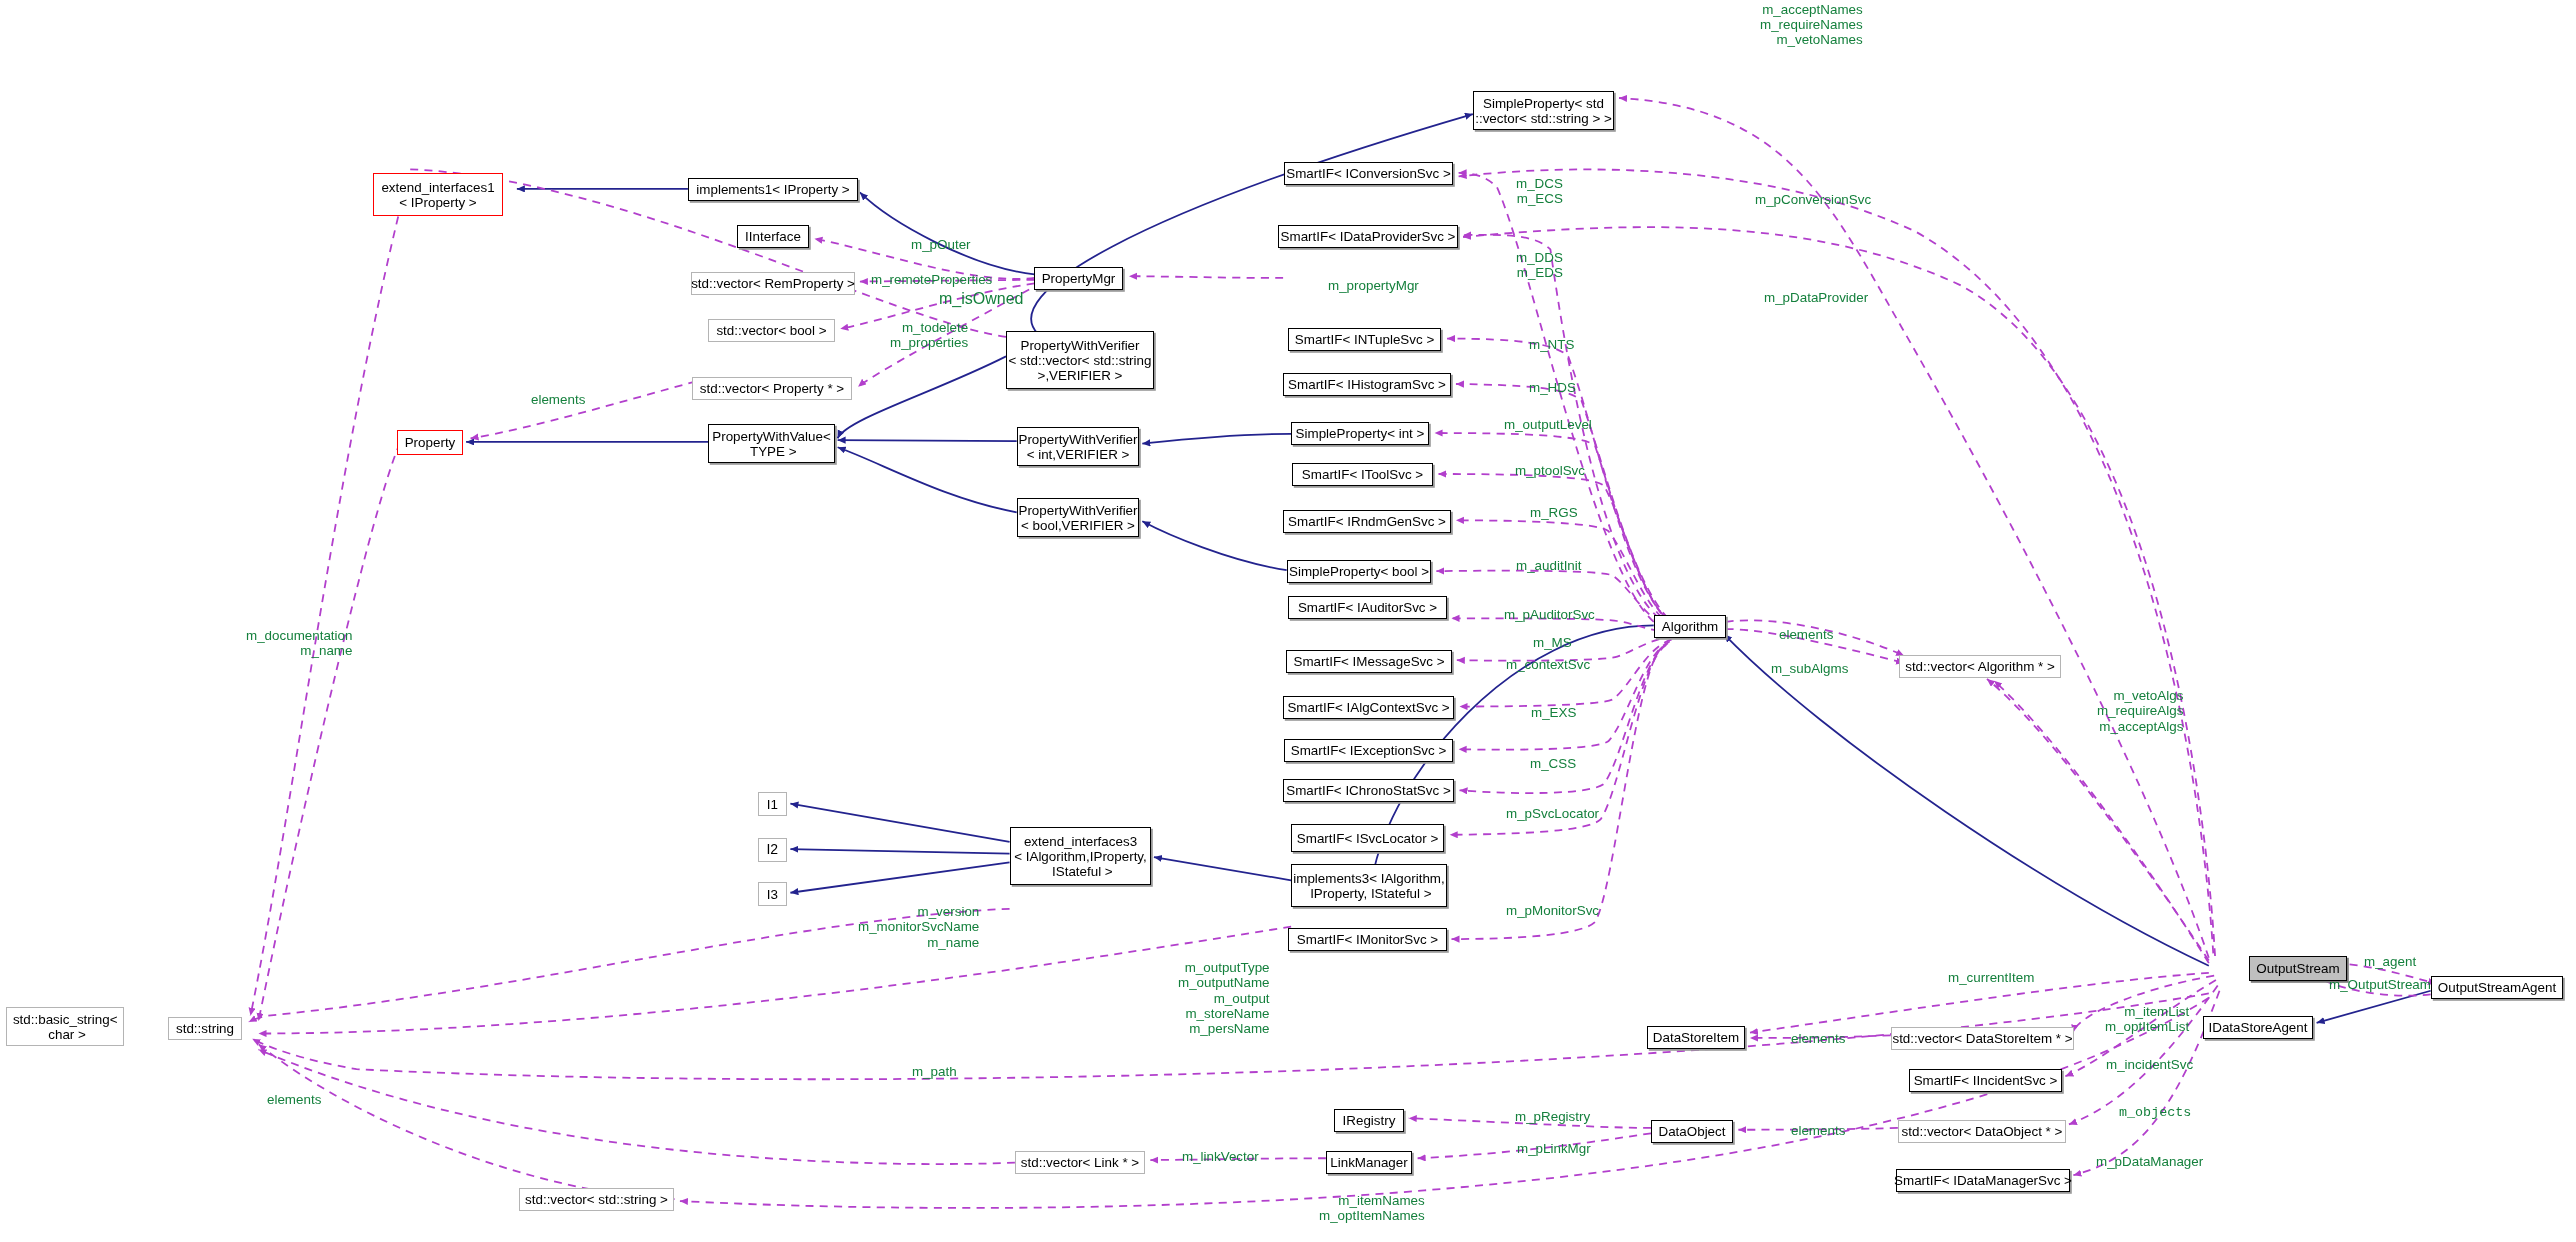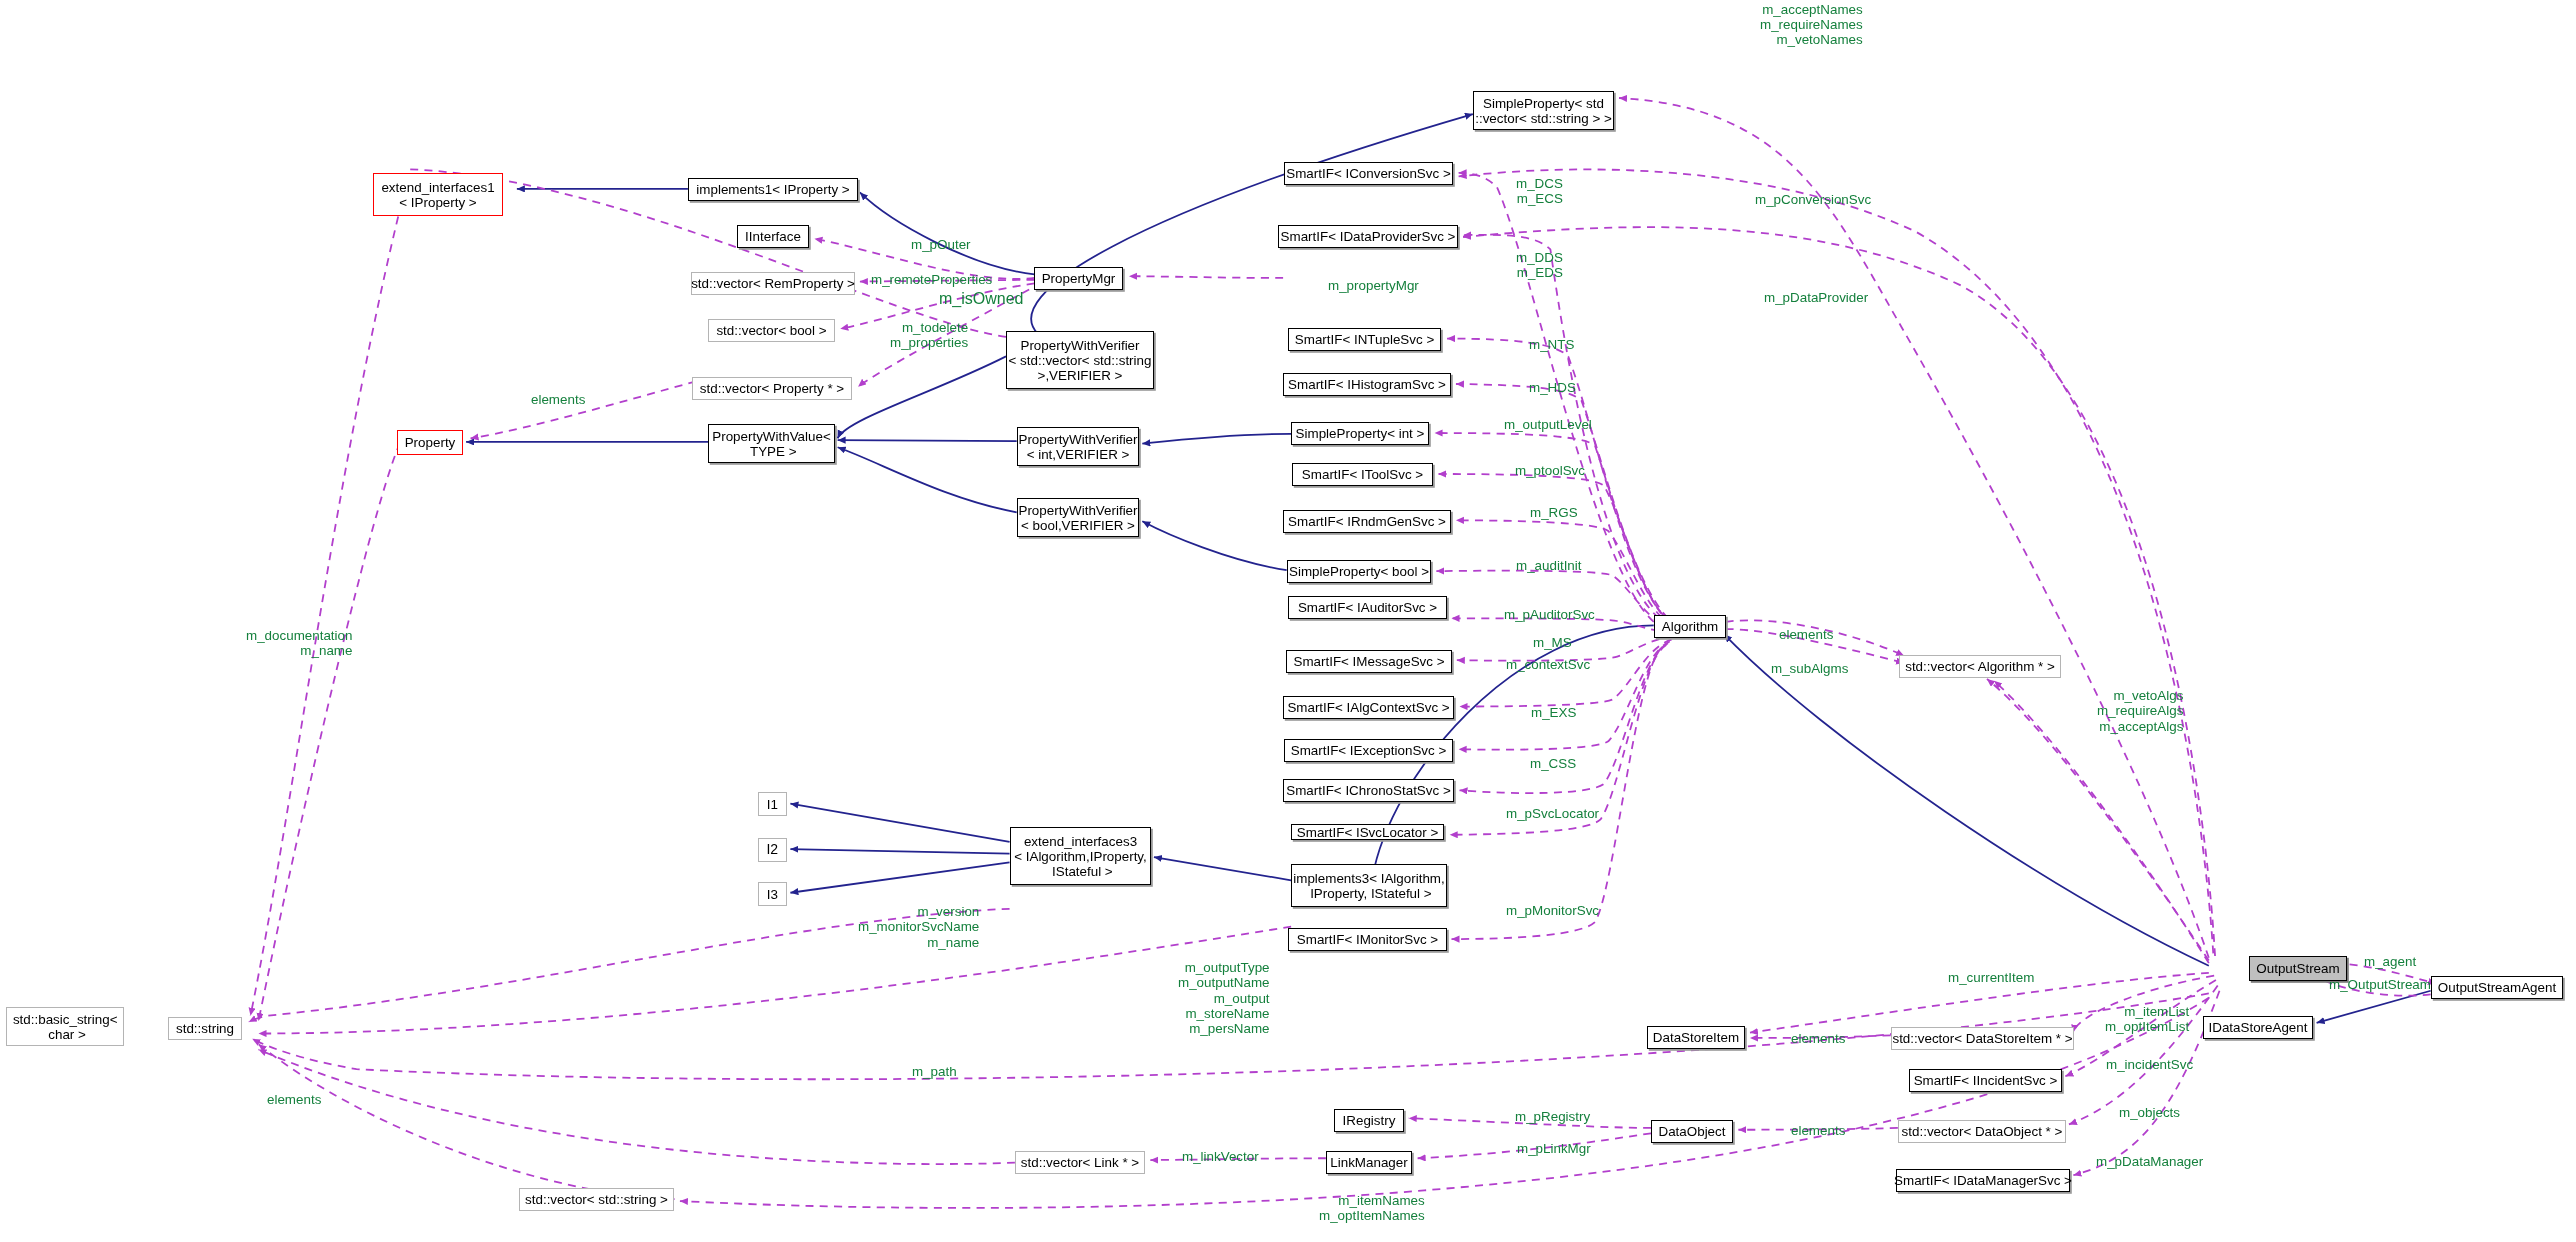--- a/index.html
+++ b/index.html
@@ -135,21 +135,21 @@
   <div class="node n-plain" style="left:1283px;top:373px;width:168px;height:23px;font-size:13.4px;">SmartIF&lt; IHistogramSvc &gt;</div>
   <div class="node n-plain" style="left:1291px;top:422px;width:138px;height:23px;font-size:13.4px;">SimpleProperty&lt; int &gt;</div>
   <div class="node n-plain" style="left:1292px;top:463px;width:141px;height:23px;font-size:13.4px;">SmartIF&lt; IToolSvc &gt;</div>
   <div class="node n-plain" style="left:1283px;top:510px;width:168px;height:23px;font-size:13.4px;">SmartIF&lt; IRndmGenSvc &gt;</div>
   <div class="node n-plain" style="left:1287px;top:560px;width:144px;height:23px;font-size:13.4px;">SimpleProperty&lt; bool &gt;</div>
   <div class="node n-plain" style="left:1288px;top:596px;width:159px;height:23px;font-size:13.4px;">SmartIF&lt; IAuditorSvc &gt;</div>
   <div class="node n-plain" style="left:1286px;top:650px;width:166px;height:23px;font-size:13.4px;">SmartIF&lt; IMessageSvc &gt;</div>
   <div class="node n-plain" style="left:1283px;top:696px;width:171px;height:23px;font-size:13.4px;">SmartIF&lt; IAlgContextSvc &gt;</div>
   <div class="node n-plain" style="left:1284px;top:739px;width:169px;height:23px;font-size:13.4px;">SmartIF&lt; IExceptionSvc &gt;</div>
   <div class="node n-plain" style="left:1283px;top:779px;width:171px;height:23px;font-size:13.4px;">SmartIF&lt; IChronoStatSvc &gt;</div>
-  <div class="node n-plain" style="left:1291px;top:824px;width:153px;height:16px;font-size:13.4px;">SmartIF&lt; ISvcLocator &gt;</div>
+  <div class="node n-plain" style="left:1291px;top:824px;width:153px;height:28px;font-size:13.4px;">SmartIF&lt; ISvcLocator &gt;</div>
   <div class="node n-plain" style="left:1288px;top:928px;width:159px;height:23px;font-size:13.4px;">SmartIF&lt; IMonitorSvc &gt;</div>
   <div class="node n-grey" style="left:758px;top:792px;width:28.5px;height:24px;font-size:13.4px;">I1</div>
   <div class="node n-grey" style="left:758px;top:838px;width:28.5px;height:24px;font-size:14px;">I2</div>
   <div class="node n-grey" style="left:758px;top:882px;width:28.5px;height:24px;font-size:13.4px;">I3</div>
   <div class="node n-plain" style="left:1010px;top:827px;width:141px;height:58px;font-size:13.4px;">extend_interfaces3
 &lt; IAlgorithm,IProperty,
  IStateful &gt;</div>
   <div class="node n-plain" style="left:1291px;top:864px;width:156px;height:43px;font-size:13.4px;">implements3&lt; IAlgorithm,
  IProperty, IStateful &gt;</div>
   <div class="node n-plain" style="left:1654px;top:615px;width:72px;height:23px;font-size:13.4px;">Algorithm</div>
@@ -204,21 +204,21 @@
   <div class="elabel" style="left:1771px;top:661px;font-size:13.4px;">m_subAlgms</div>
   <div class="elabel" style="left:2097px;top:688px;font-size:13.4px;">m_vetoAlgs
 m_requireAlgs
 m_acceptAlgs</div>
   <div class="elabel" style="left:2364px;top:954px;font-size:13.4px;">m_agent</div>
   <div class="elabel" style="left:2329px;top:977px;font-size:13.4px;">m_OutputStream</div>
   <div class="elabel" style="left:1948px;top:970px;font-size:13.4px;">m_currentItem</div>
   <div class="elabel" style="left:2105px;top:1004px;font-size:13.4px;">m_itemList
 m_optItemList</div>
   <div class="elabel" style="left:2106px;top:1057px;font-size:13.4px;">m_incidentSvc</div>
-  <div class="elabel" style="left:2119px;top:1105px;font-size:13.4px;">m_objects</div>
+  <div class="elabel" style="left:2119px;top:1105px;font-size:13.4px;font-family:Liberation Mono, monospace;">m_objects</div>
   <div class="elabel" style="left:2096px;top:1154px;font-size:13.4px;">m_pDataManager</div>
   <div class="elabel" style="left:1791px;top:1031px;font-size:13.4px;">elements</div>
   <div class="elabel" style="left:1791px;top:1123px;font-size:13.4px;">elements</div>
   <div class="elabel" style="left:1515px;top:1109px;font-size:13.4px;">m_pRegistry</div>
   <div class="elabel" style="left:1517px;top:1141px;font-size:13.4px;">m_pLinkMgr</div>
   <div class="elabel" style="left:1182px;top:1149px;font-size:13.4px;">m_linkVector</div>
   <div class="elabel" style="left:1319px;top:1193px;font-size:13.4px;">m_itemNames
 m_optItemNames</div>
   <div class="elabel" style="left:858px;top:904px;font-size:13.4px;">m_version
 m_monitorSvcName

